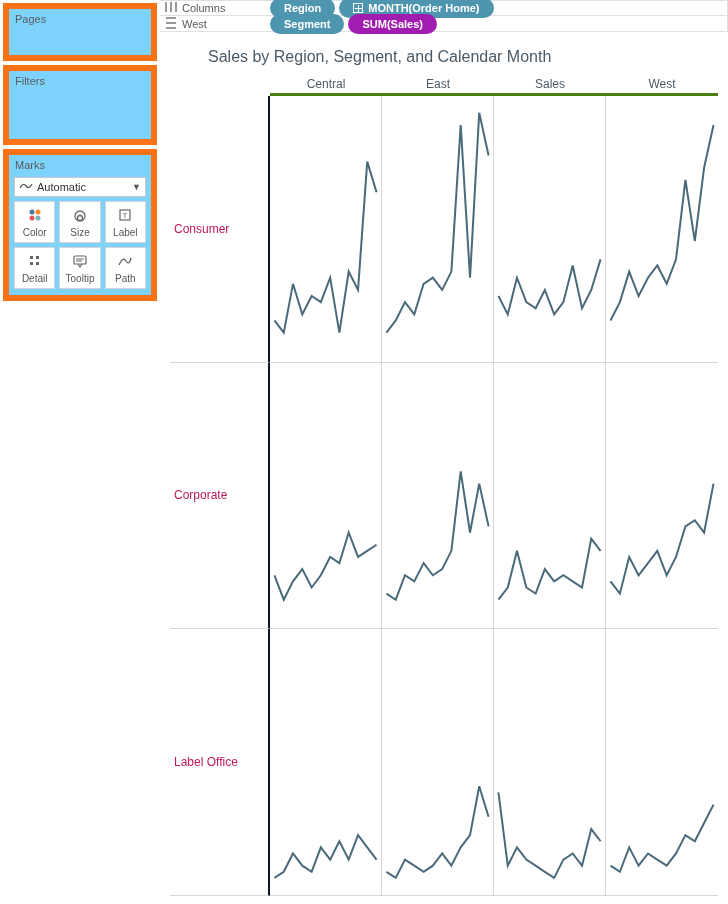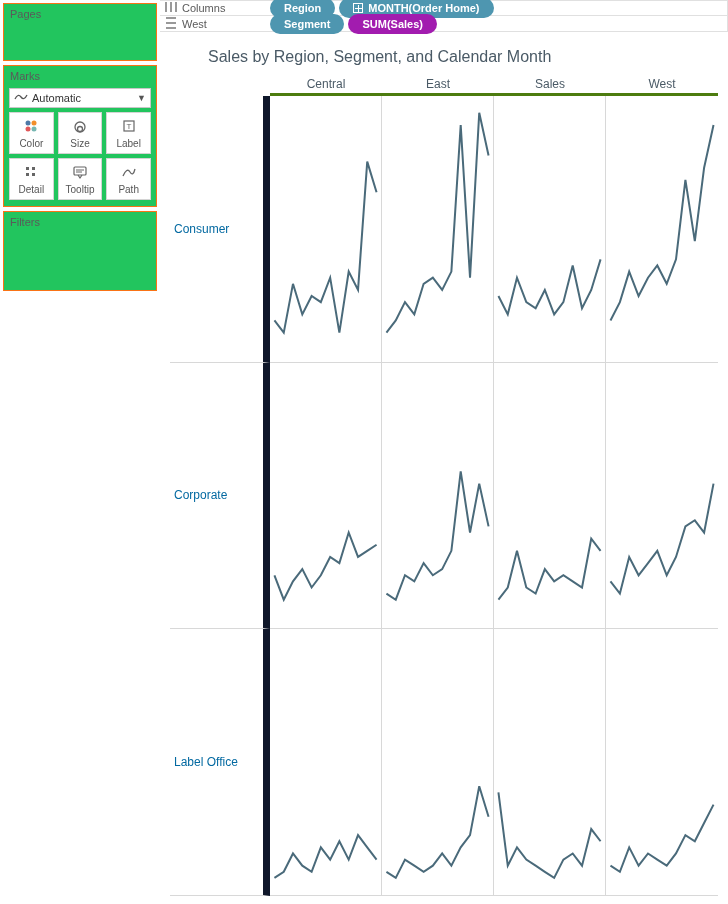--- a/index.html
+++ b/index.html
@@ -2,21 +2,21 @@
 <html><head>
 <meta charset="utf-8">
 <style>
 * { box-sizing: border-box; margin: 0; padding: 0; }
 body { font-family: Arial, sans-serif; font-size: 11px; color: #333; background: #fff; width: 728px; height: 904px; overflow: hidden; }
 
 .app { display: flex; height: 100%; }
 
 
 .sidebar { width: 160px; display: flex; flex-direction: column; gap: 4px; padding: 3px; }
-.panel { border: 1px solid #f97316; background: #22c55e; }
+.panel { border: 6px solid #f97316; background: #7dd3fc; }
 .panel-title { font-size: 11px; color: #5a5a5a; padding: 4px 6px; }
 .pages-panel { height: 58px; }
 .filters-panel { height: 80px; }
 .marks-panel { padding-bottom: 6px; }
 .marks-dropdown { display: flex; align-items: center; border: 1px solid #c7c7c7; margin: 2px 5px 4px 5px; height: 20px; padding: 0 4px; background: #fff; cursor: pointer; justify-content: space-between; }
 .marks-dropdown .wavy { margin-right: 4px; color:#555;}
 .marks-dropdown .caret { font-size: 9px; color:#555;}
 .marks-grid { display: grid; grid-template-columns: repeat(3, 1fr); gap: 4px; padding: 0 5px; }
 .mark-btn { border: 1px solid #d4d4d4; background: #fff; height: 42px; display: flex; flex-direction: column; align-items: center; justify-content: center; gap: 2px; cursor: pointer; font-size: 10px; color: #555; }
 .mark-btn svg { width: 16px; height: 16px; }
@@ -33,37 +33,40 @@
 .pill.teal { background: #a21caf; }
 .pill .plus { display:inline-block; width:10px; height:10px; border:1px solid #fff; margin-right:5px; position:relative;}
 .pill .plus::before{content:"";position:absolute;left:4px;top:1px;width:1px;height:7px;background:#fff;}
 .pill .plus::after{content:"";position:absolute;top:4px;left:1px;height:1px;width:7px;background:#fff;}
 
 .viz { flex:1; padding: 12px 10px 8px 10px; border-left:0; display:flex; flex-direction:column;justify-content:space-between; }
 .viz-title { font-size: 16px; color: #4a5a66; margin: 4px 0 8px 38px; font-weight: normal; }
 .grid { flex:1; display:grid; grid-template-columns: 100px repeat(4, 1fr); grid-template-rows: 22px repeat(3, 1fr); }
 .col-head { text-align:center; color:#4a5a66; font-size:12px; display:flex; align-items:center; justify-content:center; border-bottom:3px solid #4d7c0f; }
 .col-head.first { border-bottom:none;}
-.row-head { color:#0369a1; font-size:12px; display:flex; align-items:center; padding-left:4px; border-right:7px solid #0f172a;}
+.row-head { color:#be185d; font-size:12px; display:flex; align-items:center; padding-left:4px; border-right:2px solid #0f172a;}
 .cell { border-right:1px solid #d8d8d8; border-bottom:1px solid #d8d8d8; position:relative; }
 .cell:last-of-row{}
 .grid > .cell.lastcol { border-right:none; }
 .grid > .row-head { border-bottom:1px solid #d8d8d8;}
 .grid > .cell svg { position:absolute; inset:0; width:100%; height:100%; }
 .grid > .col-head:last-child, .grid .lastcol { border-right:none; }
 .line { fill:none; stroke:#4a6a7a; stroke-width:2; }
 </style>
 </head>
 <body>
 
 <div class="app">
   <div class="sidebar">
     <div class="panel pages-panel">
       <div class="panel-title">Pages</div>
     </div>
+    <div class="panel filters-panel">
+      <div class="panel-title">Filters</div>
+    </div>
     <div class="panel marks-panel">
       <div class="panel-title">Marks</div>
       <div class="marks-dropdown">
         <span style="display:flex;align-items:center;">
           <span class="wavy"><svg width="14" height="10" viewBox="0 0 14 10">
                 <path d="M1 7 Q4 1 7 5 T13 3" fill="none" stroke="#555" stroke-width="1.3"></path>
               </svg></span>
           <span>Automatic</span>
         </span>
         <span class="caret">▼</span>
@@ -110,23 +113,20 @@
               </svg></span>
           <span>Tooltip</span>
         </div>
         <div class="mark-btn">
           <span><svg viewBox="0 0 16 16">
                 <path d="M2 12 Q6 3 9 8 T14 5" fill="none" stroke="#666" stroke-width="1.3"></path>
               </svg></span>
           <span>Path</span>
         </div>
       </div>
-    </div>
-    <div class="panel filters-panel">
-      <div class="panel-title">Filters</div>
     </div>
   </div>
 
   <div class="main">
     <div class="shelf">
       <div class="shelf-label">
         <span><svg viewBox="0 0 14 14">
               <line x1="2" y1="2" x2="2" y2="12" stroke="#777" stroke-width="1.5"></line>
               <line x1="7" y1="2" x2="7" y2="12" stroke="#777" stroke-width="1.5"></line>
               <line x1="12" y1="2" x2="12" y2="12" stroke="#777" stroke-width="1.5"></line>

